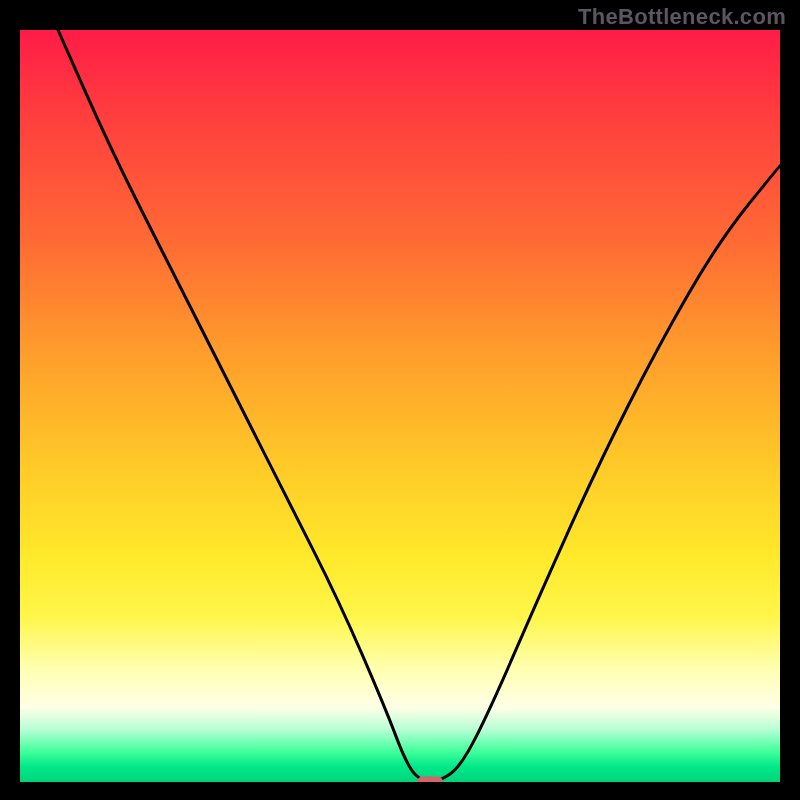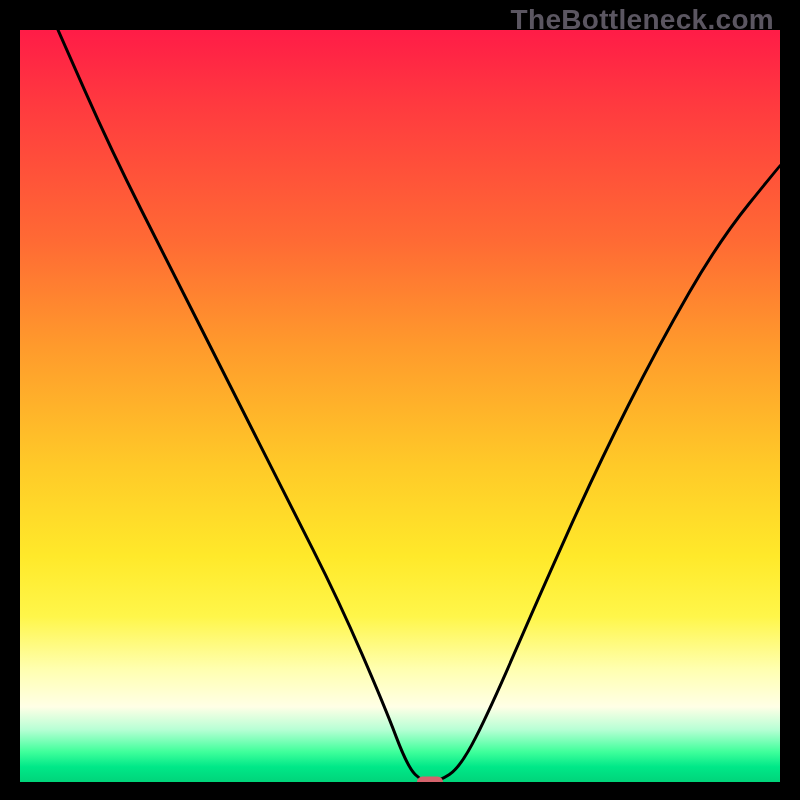--- a/index.html
+++ b/index.html
@@ -13,23 +13,23 @@
   }
   .frame {
     position: relative;
     width: 800px;
     height: 800px;
     background: #000;
   }
   .watermark {
     position: absolute;
     top: 4px;
-    right: 26px;
+    right: 14px;
     color: #5b5661;
-    font-size: 28px;
+    font-size: 22px;
     font-weight: 600;
     letter-spacing: 0.3px;
     z-index: 5;
     margin-left: 17px;
   }
   .plot-area {
     position: absolute;
     left: 20px;
     top: 30px;
     width: 760px;

